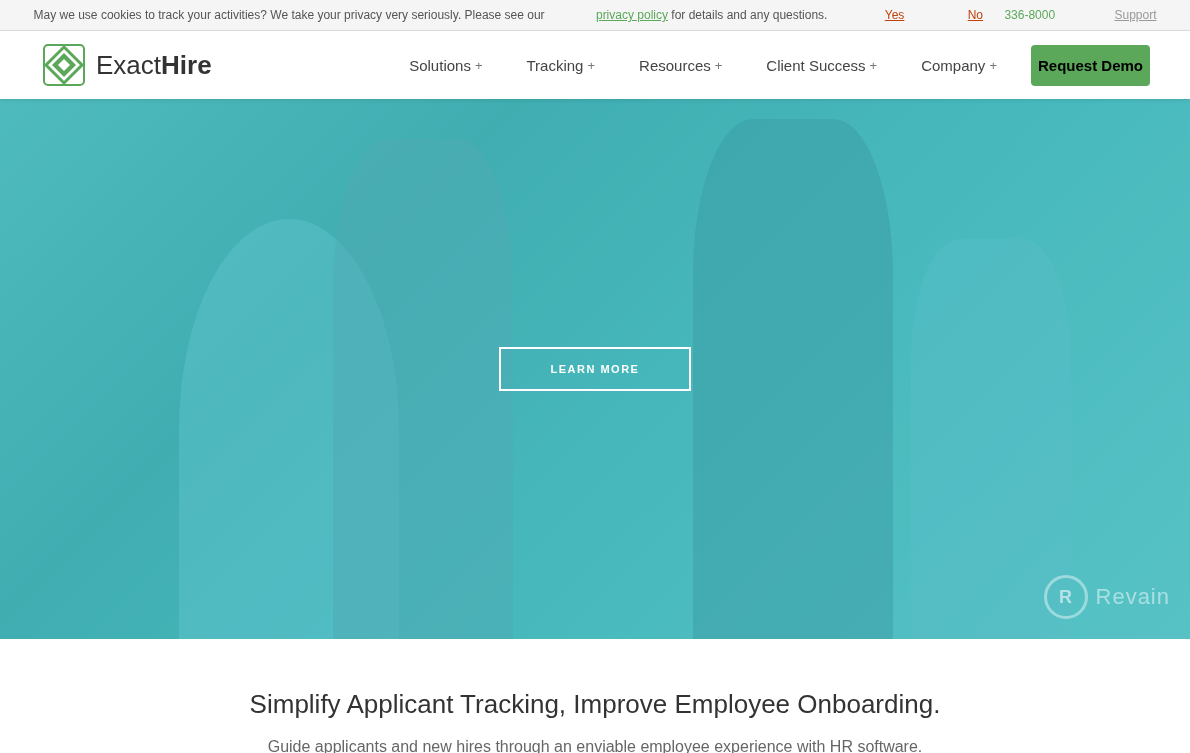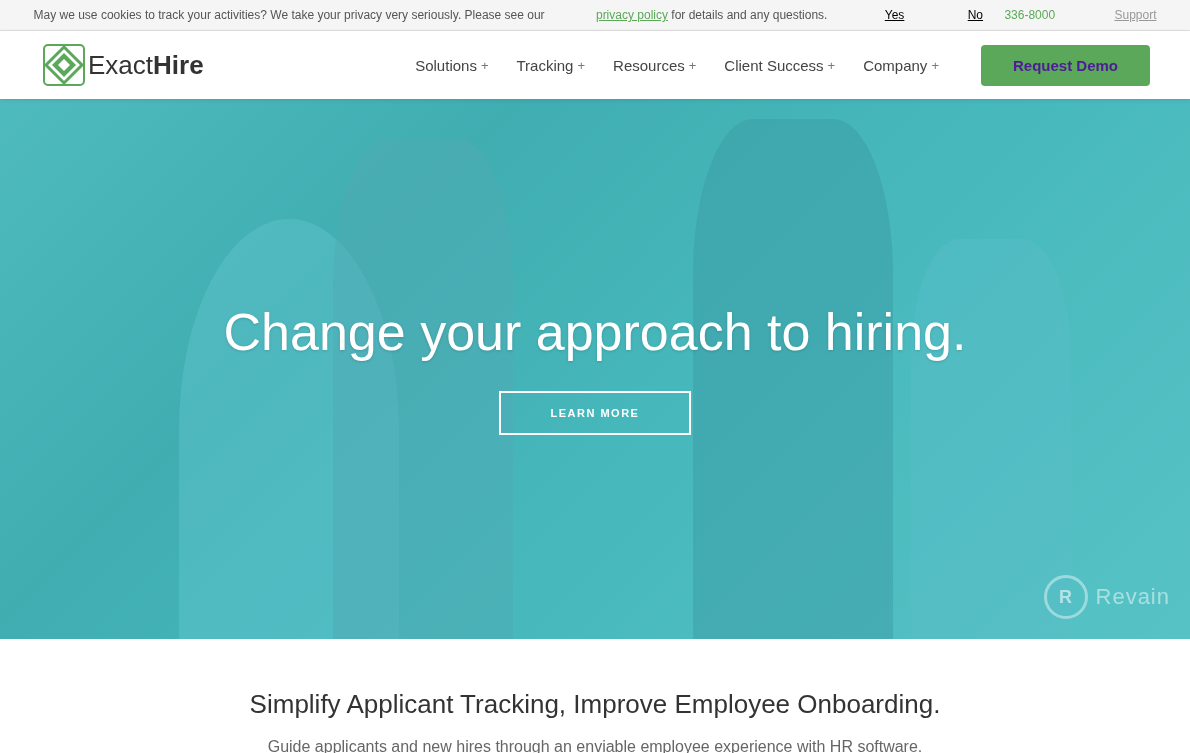--- a/index.html
+++ b/index.html
@@ -8,82 +8,82 @@
     
     .cookie-bar {
       background: #f5f5f5;
       text-align: center;
       padding: 8px 20px;
       font-size: 12px;
       color: #555;
       border-bottom: 1px solid #e0e0e0;
     }
     .cookie-bar a { color: #5ba85a; text-decoration: underline; padding-left: 48px; }
-    .cookie-bar .yes-no a { color: #000000; margin: 0 6px; text-decoration: underline; }
+    .cookie-bar .yes-no a { color: #c2410c; margin: 0 6px; text-decoration: underline; }
     .cookie-bar .phone { color: #5ba85a; margin-left: 12px; }
     .cookie-bar .support-link { color: #999; margin-left: 8px; }
 
     
     .header {
       display: flex;
       align-items: center;
       justify-content: space-between;
       padding: 10px 40px;
       background: #fff;
       box-shadow: 0 1px 4px rgba(0,0,0,0.1);
       position: relative;
       z-index: 10;
     }
     .logo-area {
       display: flex;
       align-items: center;
-      gap: 0;
+      gap: 8px;
     }
     .logo-icon {
       width: 48px;
       height: 48px;
     }
     .logo-text {
       font-size: 26px;
       font-weight: 300;
       color: #333;
     }
     .logo-text strong {
       font-weight: 700;
       color: #333;
     }
     .nav {
       display: flex;
       align-items: center;
-      gap: 0;
+      gap: 16px;
     }
     .nav-item {
       padding: 8px 14px;
       font-size: 15px;
       color: #444;
       cursor: pointer;
       white-space: nowrap;
       display: flex;
       align-items: center;
       gap: 4px;
     }
     .nav-plus {
       font-size: 13px;
       color: #777;
     }
     .request-demo-btn {
       background: #5ba85a;
-      color: #4c1d95;
+      color: #000000;
       border: none;
       border-radius: 4px;
-      padding: 12px 32px;
+      padding: 12px 7px;
       font-size: 15px;
       font-weight: 600;
       cursor: pointer;
-      margin-left: 28px;
+      margin-left: 4px;
       white-space: nowrap;
     }
 
     
     .hero {
       position: relative;
       width: 100%;
       height: 540px;
       overflow: hidden;
       display: flex;
@@ -289,21 +289,20 @@
 
 <section class="hero">
   <div class="hero-bg"></div>
   <div class="hero-overlay"></div>
   <div class="person-left"></div>
   <div class="person-center-left"></div>
   <div class="person-center-right"></div>
   <div class="person-right"></div>
 
   <div class="hero-content">
-    <h1 class="hero-title">Change your approach to hiring.</h1>
     <button class="learn-more-btn">LEARN MORE</button>
   </div>
 
   <div class="revain-watermark">
     <div class="revain-icon">R</div>
     <span class="revain-text">Revain</span>
   </div>
 </section>
 
 <section class="below-fold">

